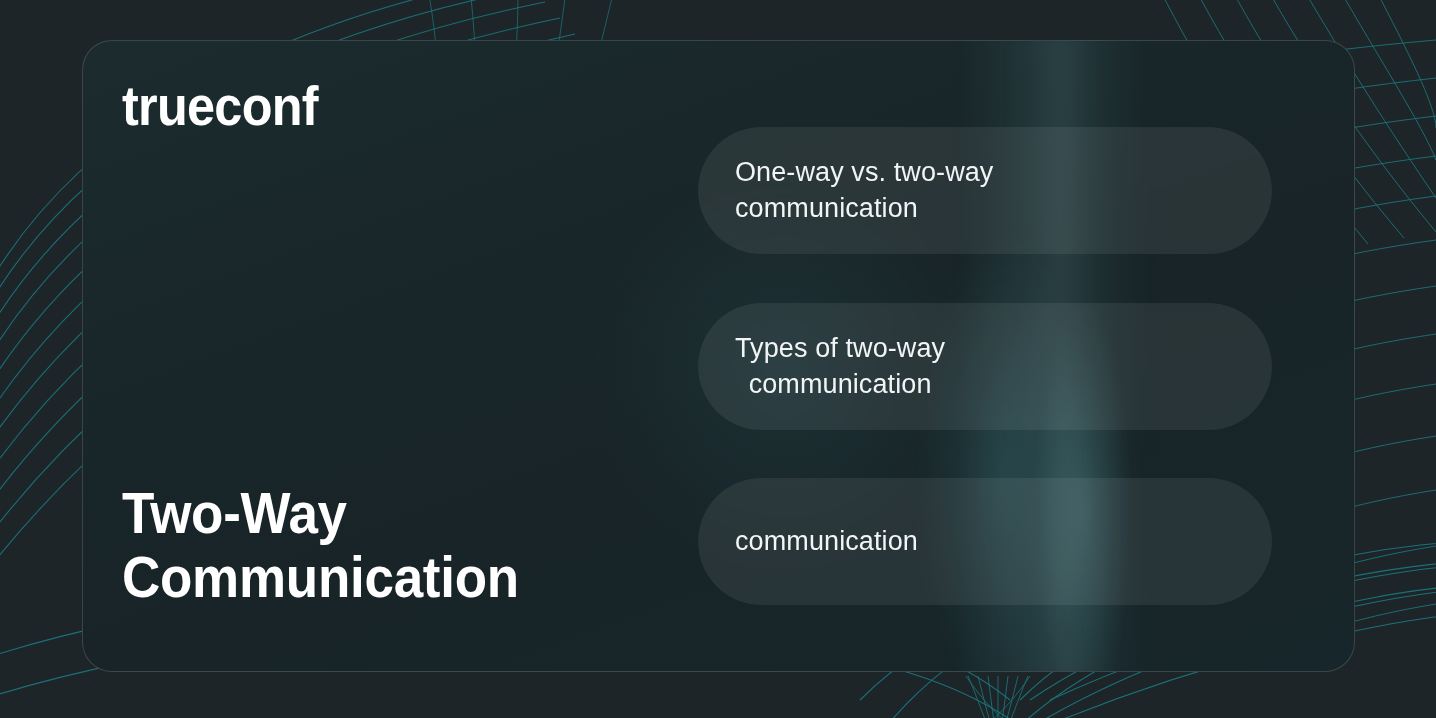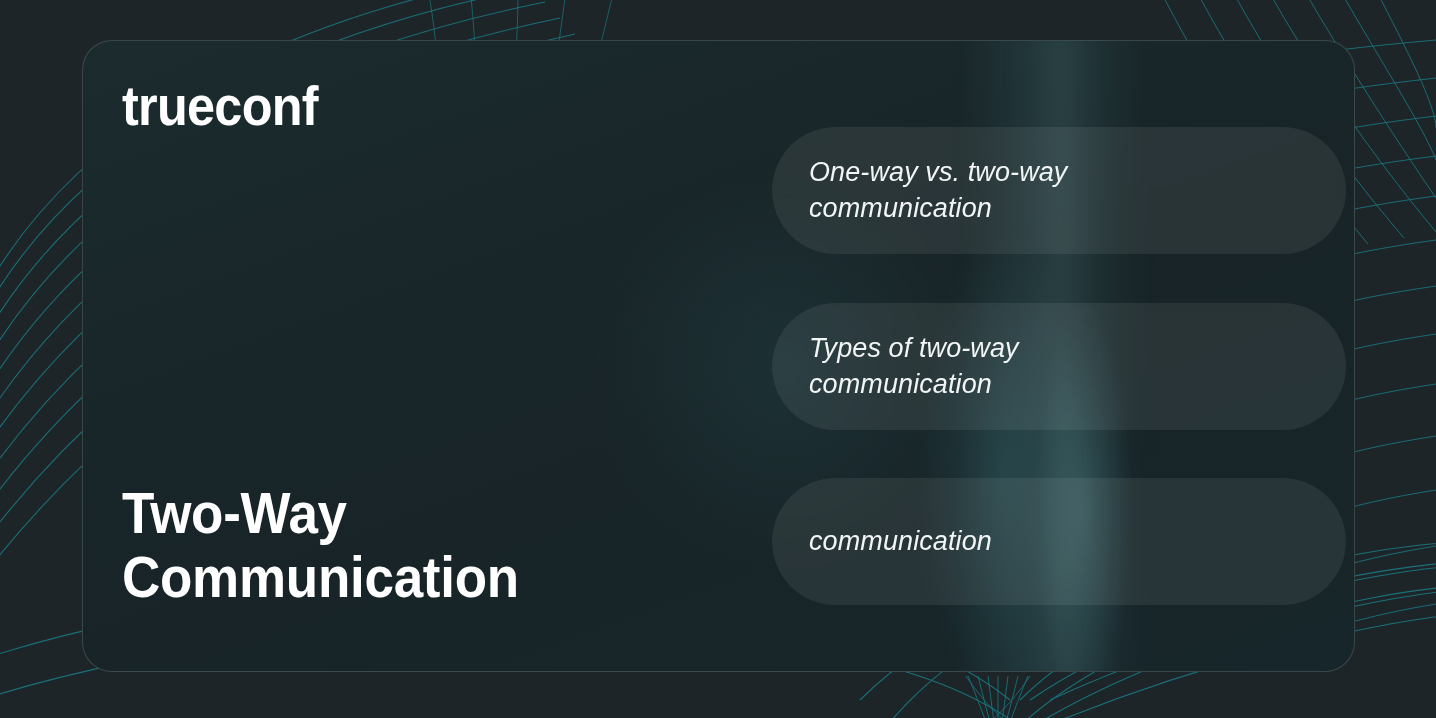--- a/index.html
+++ b/index.html
@@ -84,40 +84,39 @@
     line-height:1.12;
     letter-spacing:-0.3px;
     transform:scaleX(0.93);
     transform-origin:left top;
   }
   .headline .l2 { display:block; }
 
   
   .pill {
     position:absolute;
-    left:772px;
+    left:698px;
     width:574px;
     border-radius:70px;
     background:rgba(255,255,255,0.075);
     display:flex;
     align-items:center;
     padding:0 37px;
     color:#f2f5f5;
     font-size:27px;
     line-height:1.32;
     font-weight:400;
     letter-spacing:0.1px;
     backdrop-filter:blur(2px);
-    font-style:italic;
   }
   .pill .txt { display:block; }
   .pill .txt span { display:block; }
 
   #pill-0 { top:127px;  height:127px; }
-  #pill-1 { top:303px;  height:127px; }
+  #pill-1 { top:303px;  height:127px;text-align:center; }
   #pill-2 { top:478px;  height:127px; }
 </style>
 </head>
 <body>
 
 <div id="stage">
 
   <svg class="bg-art" viewBox="0 0 1436 718" preserveAspectRatio="none" aria-hidden="true">
     <defs>
       <linearGradient id="ln" x1="0" y1="0" x2="1" y2="0">

